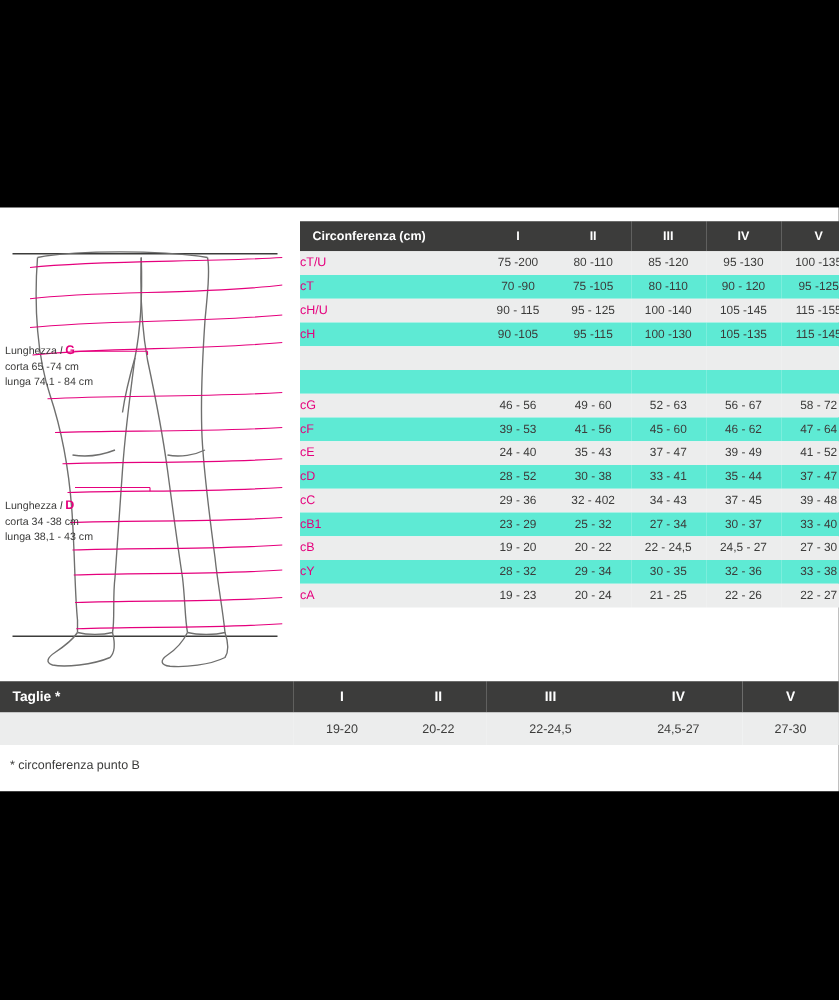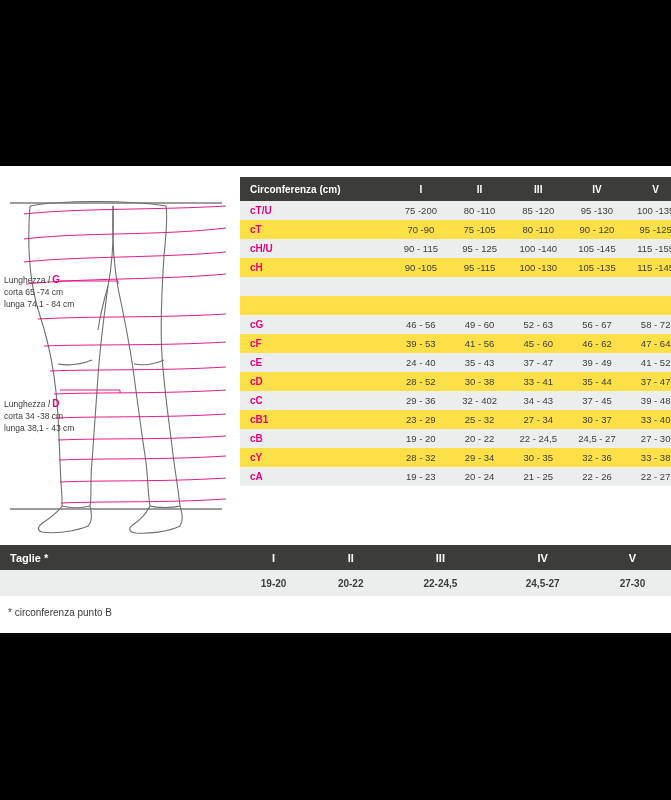--- a/index.html
+++ b/index.html
@@ -70,52 +70,52 @@
     font-weight: bold;
     font-size: 10px;
     height: 24px;
   }
   .main-table thead th.first {
     text-align: left;
     padding-left: 10px;
   }
   .main-table td.rowlabel {
     text-align: left;
-    padding-left: 10px;
+    padding-left: 0;
     color: #e5007d;
-    font-weight: bold;
+    font-weight: normal;
     font-size: 10px;
     width: 144px;
   }
   .main-table tr.alt td {
     background: #eceded;
   }
   .main-table tr.plain td {
-    background: #fde047;
+    background: #5eead4;
   }
   .main-table tr.spacer td {
     height: 19px;
   }
   .main-table td.val { width: 60px; }
 
   
   .sizes-table {
     position: absolute;
     left: 0;
     top: 379px;
     width: 671px;
     border-collapse: collapse;
     font-size: 9.5px;
     color: #3c3c3b;
   }
   .sizes-table th, .sizes-table td {
     padding: 0;
     height: 25px;
     text-align: center;
-    font-weight: bold;
+    font-weight: normal;
     vertical-align: middle;
   }
   .sizes-table thead th {
     background: #3c3c3b;
     color: #ffffff;
     font-weight: bold;
     font-size: 11px;
   }
   .sizes-table thead th.first {
     text-align: left;

